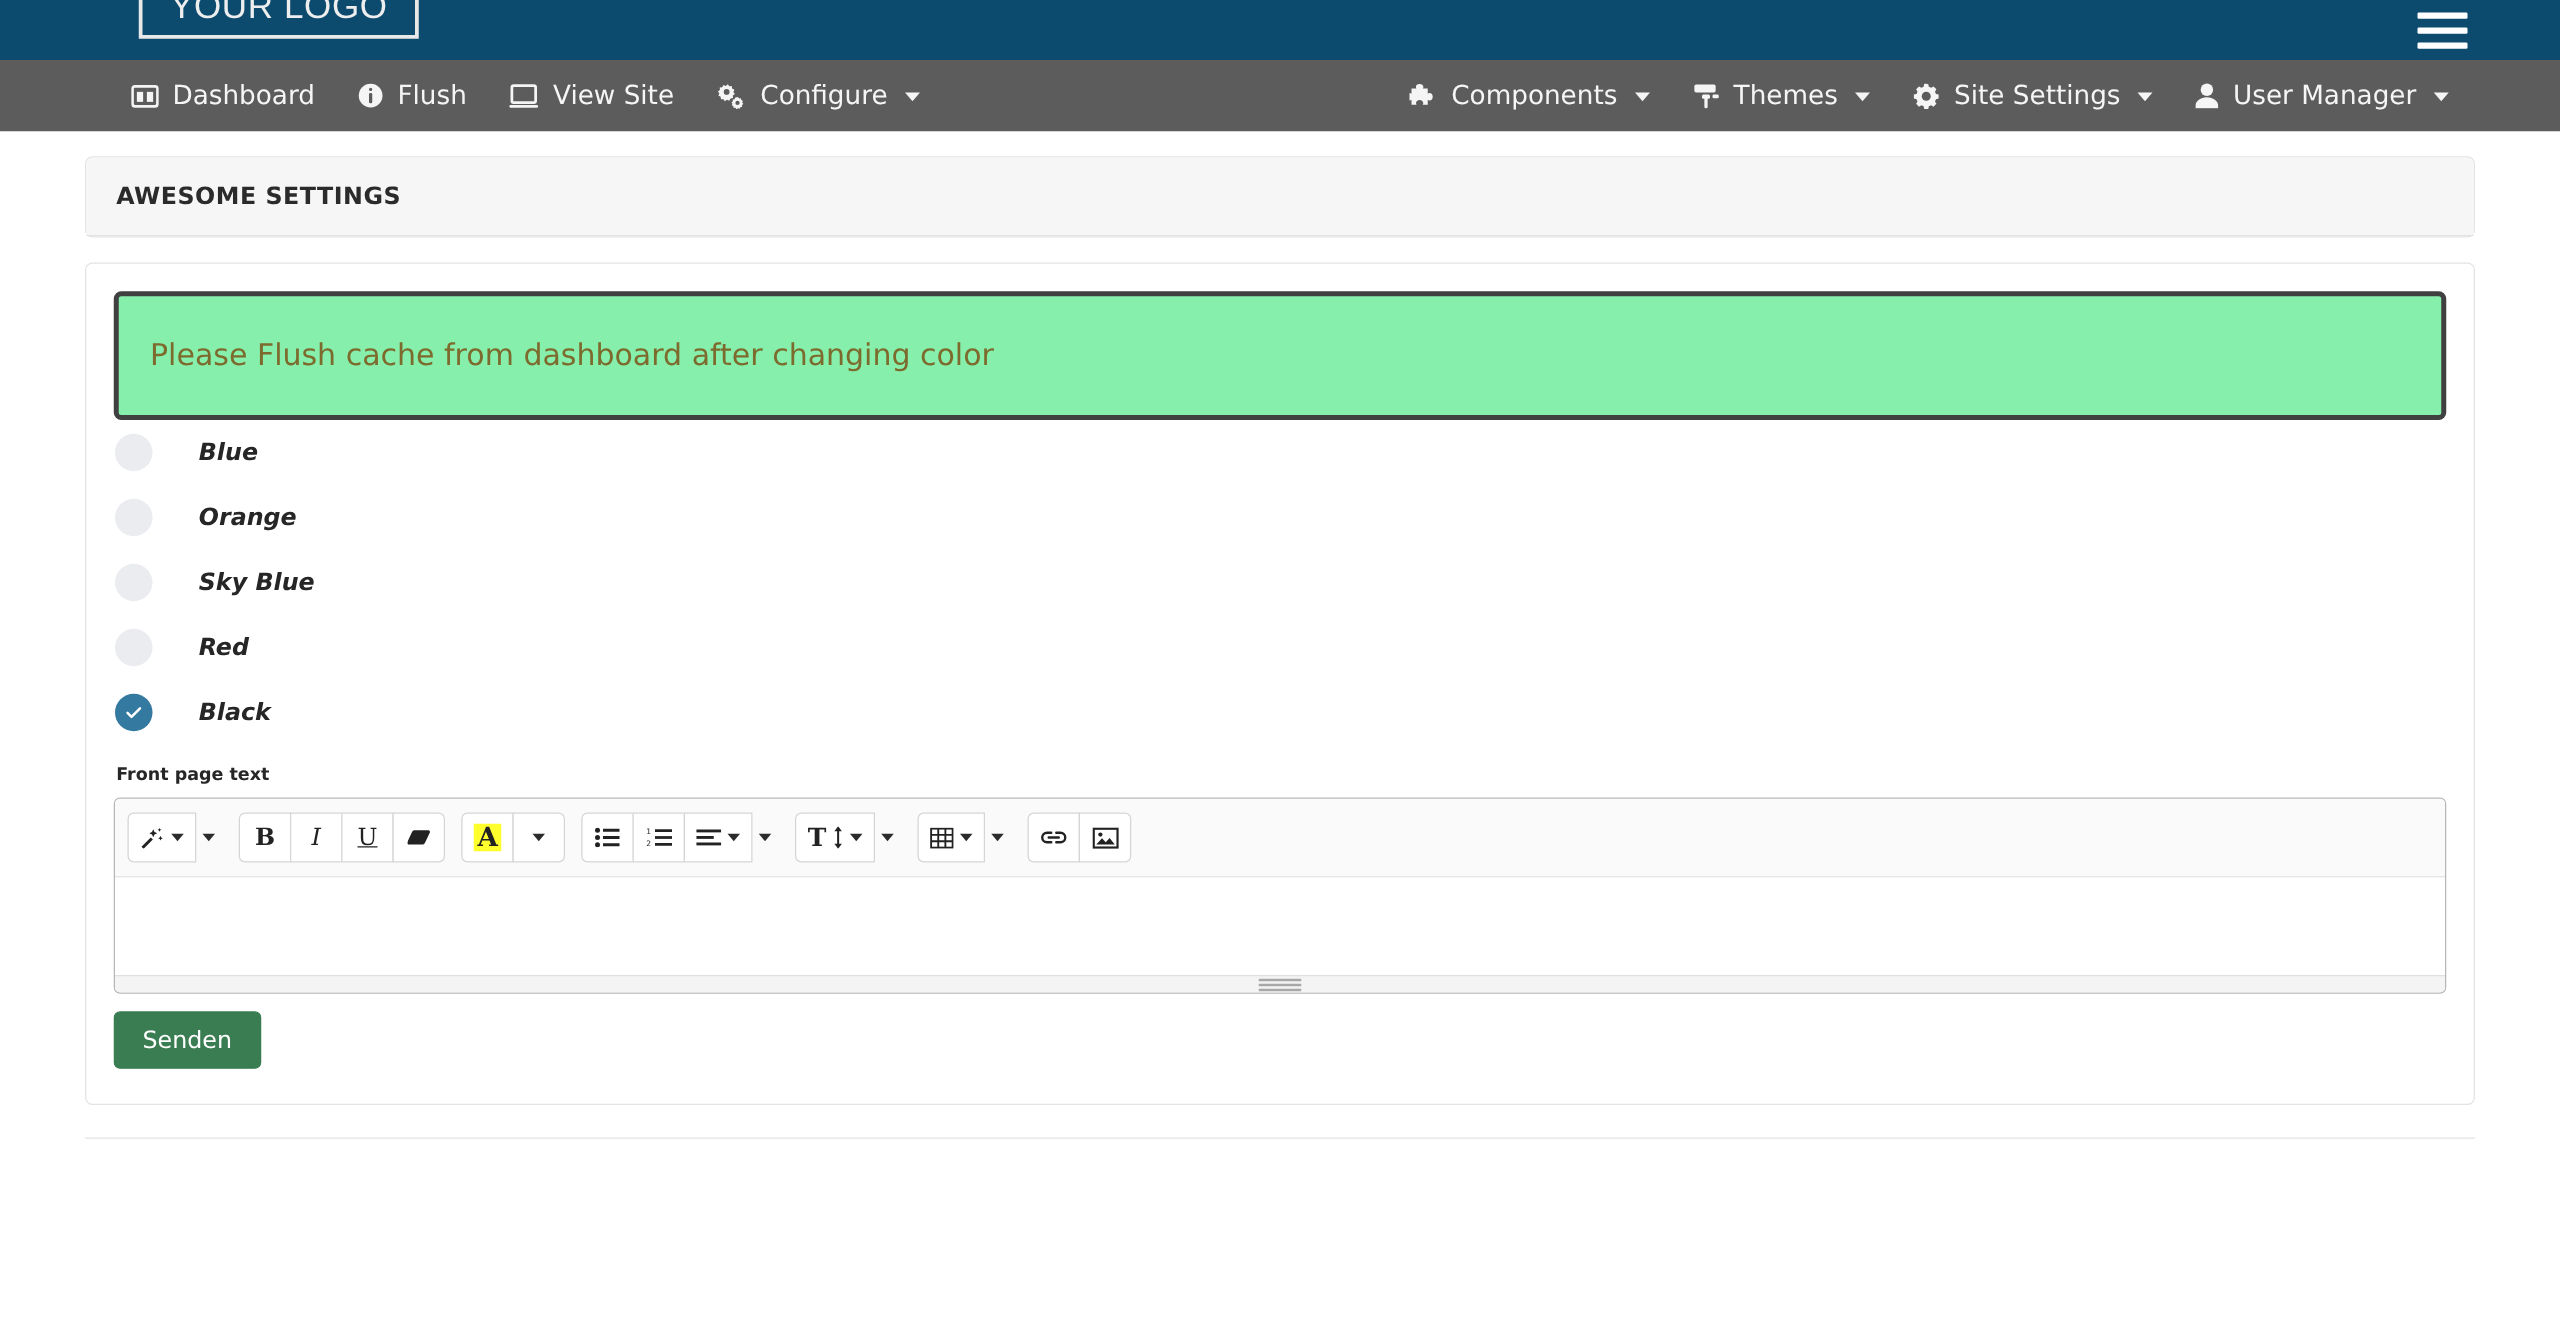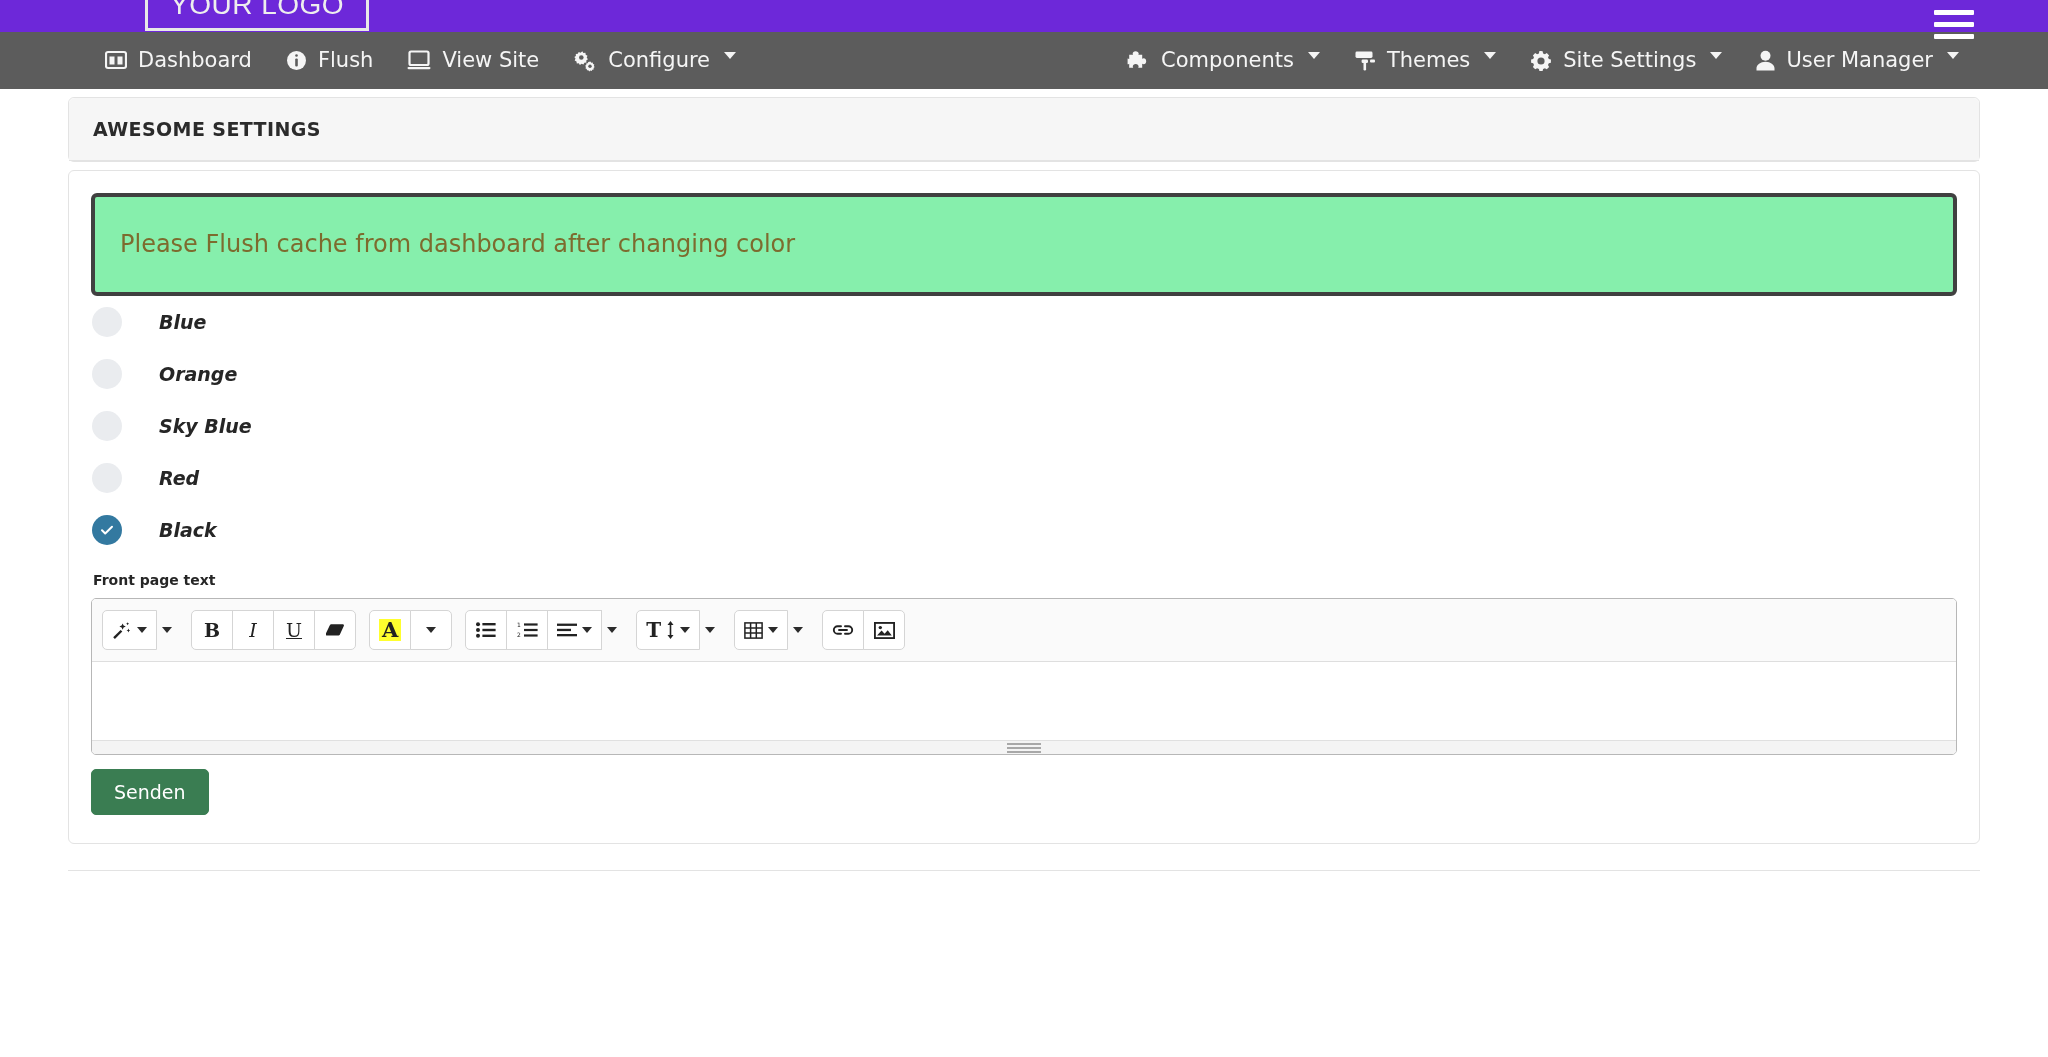--- a/index.html
+++ b/index.html
@@ -7,25 +7,24 @@
     margin: 0; padding: 0;
     width: 2048px; height: 1057px;
     background: #ffffff;
     font-family: "DejaVu Sans", "Liberation Sans", sans-serif;
     overflow: hidden;
   }
 
   
   .topbar {
     position: relative;
-    height: 32px;
-    background: #6d28d9;
+    height: 48px;
+    background: #0c4a6e;
     display: flex;
     align-items: flex-start;
-    padding-left: 34px;
   }
   .logo-box {
     margin-left: 111px;
     margin-top: -22px;
     border: 3px solid #e8e8e8;
     padding: 10px 22px 9px 22px;
     color: #eeeeee;
     font-size: 28px;
     letter-spacing: 0.5px;
     font-family: "Liberation Sans", sans-serif;
@@ -58,21 +57,21 @@
     background: #5c5c5c;
     display: flex;
     align-items: center;
     padding: 0 40px 0 105px;
     color: #f2f2f2;
   }
   .nav-left, .nav-right { display: flex; align-items: center; }
   .nav-right { margin-left: auto; padding-right: 32px; }
   .nav-item {
     display: flex;
-    align-items: flex-start;
+    align-items: center;
     gap: 11px;
     color: #f5f5f5;
     font-size: 21px;
     padding: 4px 17px;
     cursor: pointer;
     white-space: nowrap;
     font-family: "DejaVu Sans", sans-serif;
   }
   .nav-item:first-child { padding-left: 0; }
   .nav-label { line-height: 1; }
@@ -88,21 +87,21 @@
   .nav-icon { display: inline-flex; align-items: center; justify-content: center; }
   .nav-icon svg { display: block; }
 
   
   .page { padding: 0 68px; }
 
   .card {
     background: #ffffff;
     border: 1px solid #e3e3e3;
     border-radius: 6px;
-    margin-top: 8px;
+    margin-top: 20px;
   }
   .card-header {
     background: #f6f6f6;
     border-bottom: 1px solid #e3e3e3;
     border-radius: 6px 6px 0 0;
     padding: 20px 24px;
     font-weight: bold;
     font-size: 19px;
     letter-spacing: 0.4px;
     color: #2b2b2b;

